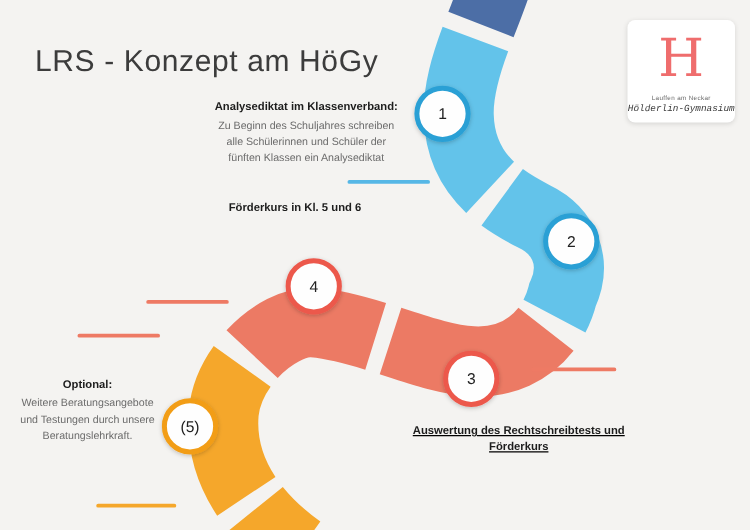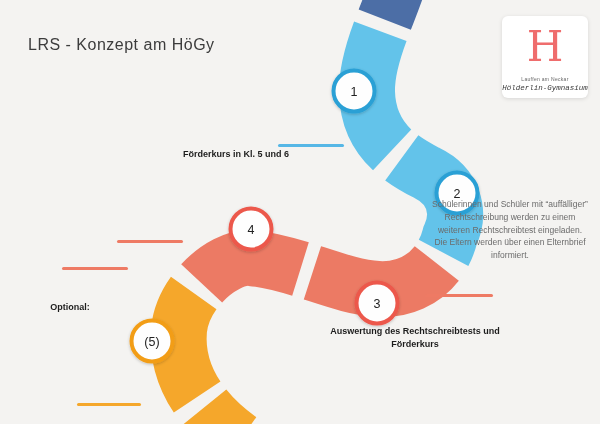--- a/index.html
+++ b/index.html
@@ -1,20 +1,20 @@
 <!DOCTYPE html>
 <html><head>
 <meta charset="utf-8">
 <style>
   html,body{margin:0;padding:0;}
   body{width:600px;height:424px;overflow:hidden;background:#f4f3f1;
        font-family:"Liberation Sans", sans-serif;}
   .canvas{position:relative;width:600px;height:424px;background:#f4f3f1;}
   .journey{position:absolute;left:0;top:0;}
-  .page-title{position:absolute;left:28px;top:36px;font-size:16px;color:#3c3c3c;
+  .page-title{position:absolute;left:28px;top:36px;font-size:24px;color:#3c3c3c;
               letter-spacing:.5px;font-weight:400;margin:0;}
   .step-text{position:absolute;text-align:center;}
   .step-text .t{font-size:9px;font-weight:bold;color:#1d1d1d;line-height:1.45;
                 white-space:pre-line;margin-bottom:2px;}
   .step-text .b{font-size:8.5px;color:#6b6b6b;line-height:1.5;white-space:pre-line;}
   .accent-line{position:absolute;height:2.5px;border-radius:2px;}
   .line-blue{background:#56b7e6;}
   .line-salmon{background:#ee7a64;}
   .line-orange{background:#f5a72b;}
   .logo-card{position:absolute;left:502px;top:16px;width:86px;height:82px;background:#ffffff;
@@ -72,40 +72,44 @@
   </svg>
 
   <h1 class="page-title">LRS - Konzept am HöGy</h1>
 
   <div class="logo-card">
     <div class="logo-h">H</div>
     <div class="logo-script">Hölderlin-Gymnasium</div>
     <div class="logo-caption">Lauffen am Neckar</div>
   </div>
 
+  <div class="step-text" style="left:157px;top:79px;width:176px;">
+    <div class="t">Analysediktat im Klassenverband:</div>
+    <div class="b">Zu Beginn des Schuljahres schreiben
+alle Schülerinnen und Schüler der
+fünften Klassen ein Analysediktat</div>
+  </div>
 
   <div class="step-text" style="left:420px;top:198px;width:180px;">
-    <div class="b">Schülerinnen und Schüler mit “auffälliger”
-Rechtschreibung werden zu einem
-weiteren Rechtschreibtest eingeladen.
-Die Eltern werden über einen Elternbrief
-informiert.</div>
   </div>
 
-  <div class="step-text" style="left:303px;top:325px;width:224px;">
+  <div class="step-text" style="left:303px;top:338px;width:224px;text-decoration:underline;">
     <div class="t">Auswertung des Rechtschreibtests und
 Förderkurs</div>
   </div>
 
-  <div class="step-text" style="left:146px;top:148px;width:180px;">
+  <div class="step-text" style="left:146px;top:160px;width:180px;">
     <div class="t">Förderkurs in Kl. 5 und 6</div>
   </div>
 
   <div class="step-text" style="left:4px;top:301px;width:132px;">
     <div class="t">Optional:</div>
+    <div class="b">Weitere Beratungsangebote
+und Testungen durch unsere
+Beratungslehrkraft.</div>
   </div>
 
   <div class="accent-line line-blue" style="left:278px;top:144px;width:66px;"></div>
   <div class="accent-line line-salmon" style="left:117px;top:240px;width:66px;"></div>
   <div class="accent-line line-salmon" style="left:62px;top:267px;width:66px;"></div>
   <div class="accent-line line-salmon" style="left:425px;top:294px;width:68px;"></div>
   <div class="accent-line line-orange" style="left:77px;top:403px;width:64px;"></div>
 
 </div>
 

